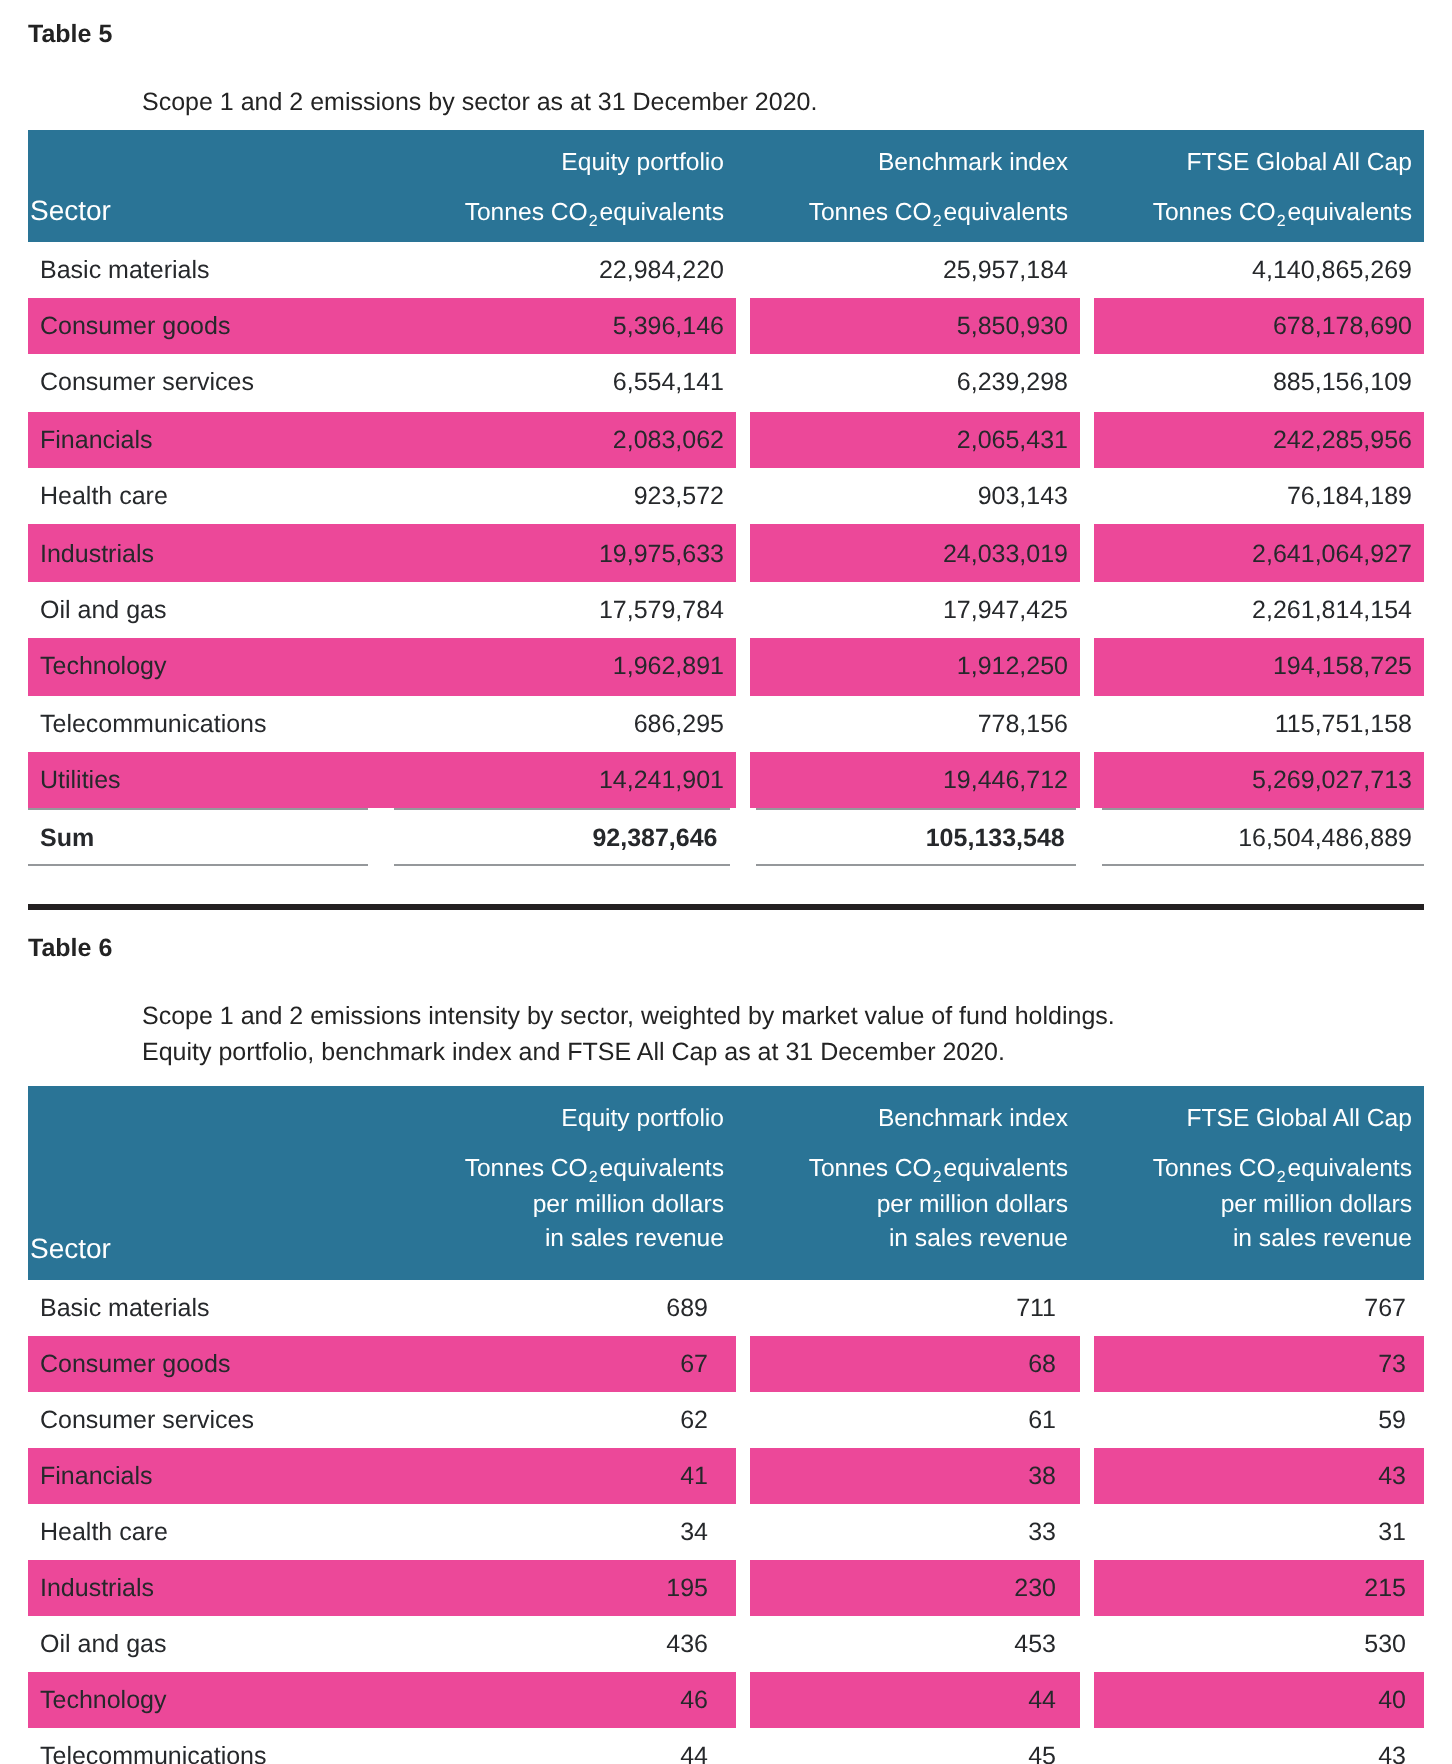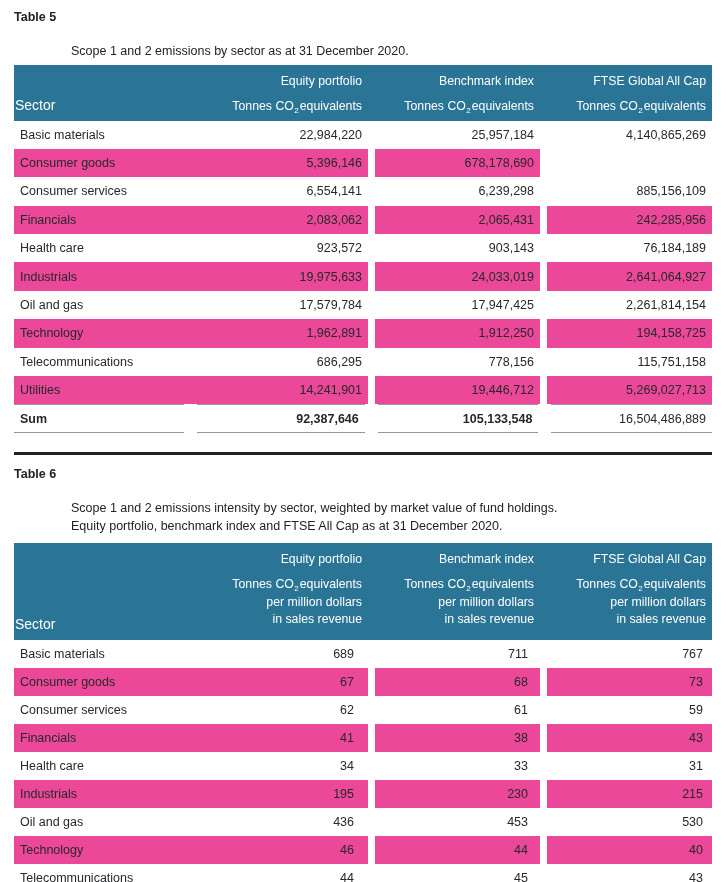--- a/index.html
+++ b/index.html
@@ -117,20 +117,23 @@
     <div class="seg seg-c">
       <span class="num">4,140,865,269</span>
     </div>
   </div>
 
   <div class="trow">
     <div class="seg seg-a alt">
       <span class="sector">Consumer goods</span>
       <span class="num">5,396,146</span>
     </div>
+    <div class="seg seg-b alt">
+      <span class="num">5,850,930</span>
+    </div>
     <div class="seg seg-c alt">
       <span class="num">678,178,690</span>
     </div>
   </div>
 
   <div class="trow">
     <div class="seg seg-a">
       <span class="sector">Consumer services</span>
       <span class="num">6,554,141</span>
     </div>

